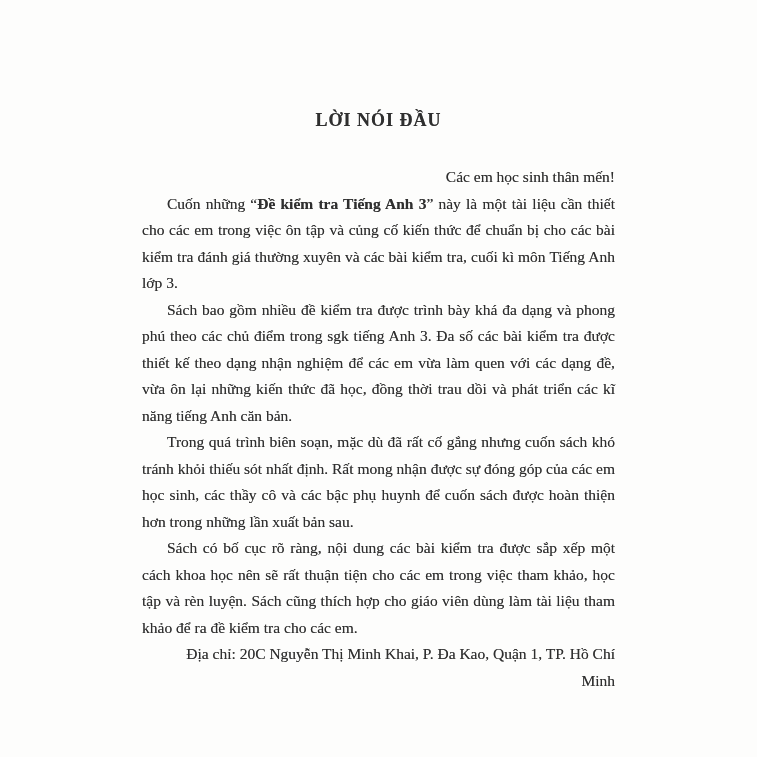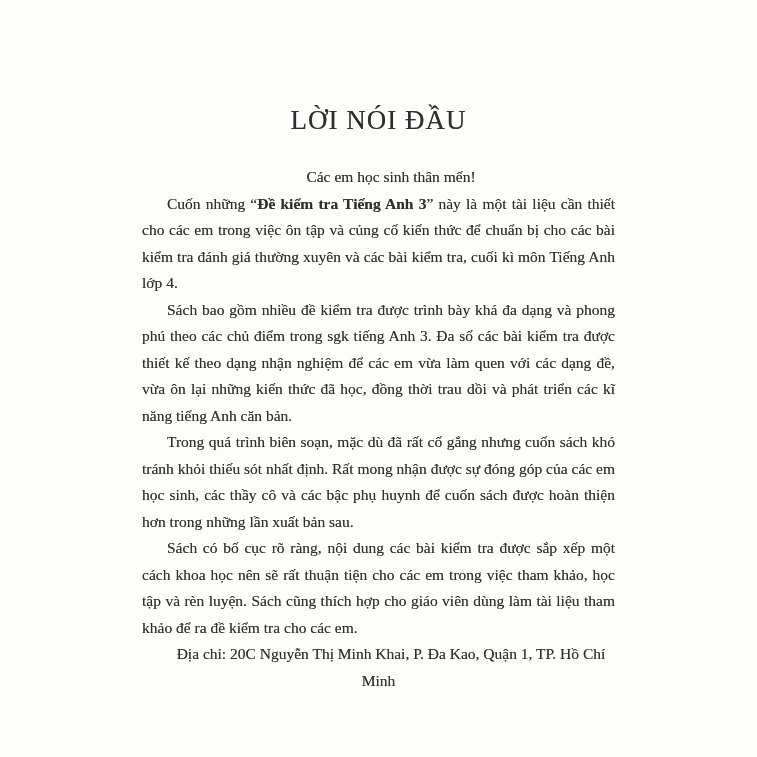--- a/index.html
+++ b/index.html
@@ -13,56 +13,56 @@
     font-family: "Liberation Serif", "DejaVu Serif", serif;
   }
   .page {
     position: relative;
     width: 757px;
     height: 757px;
     box-sizing: border-box;
   }
   .title {
     margin: 102px 0 0 0;
-    font-size: 27px;
+    font-size: 18px;
     line-height: 36px;
-    font-weight: normal;
+    font-weight: bold;
     text-align: center;
     letter-spacing: 1px;
   }
   .content {
     width: 473px;
     margin: 26px auto 0 auto;
     font-size: 15.5px;
     line-height: 26.5px;
     text-align: justify;
   }
   .content p {
     margin: 0;
     padding: 0;
   }
   .content p.indent {
     text-indent: 25px;
   }
   .content p.plain {
-    text-align: center;
+    text-align: right;
   }
   .bold   { font-weight: bold; }
   .italic { }
   
   .scan-text {
     text-shadow: 0 0 0.5px rgba(40,40,40,0.55);
   }
 </style>
 </head>
 <body style="background: rgb(253, 253, 252);">
 
 <div class="page scan-text" style="background: rgb(253, 253, 252); color: rgb(47, 47, 47);">
   <h1 class="title">LỜI NÓI ĐẦU</h1>
   <div class="content" id="preface-body">
       <p class="indent plain"><span>Các em học sinh thân mến!</span></p>
-      <p class="indent"><span>Cuốn những “</span><span class="bold">Đề kiểm tra Tiếng Anh 3</span><span>” này là một tài liệu cần thiết cho các em trong việc ôn tập và củng cố kiến thức để chuẩn bị cho các bài kiểm tra đánh giá thường xuyên và các bài kiểm tra, cuối kì môn Tiếng Anh lớp 4.</span></p>
+      <p class="indent"><span>Cuốn những “</span><span class="bold">Đề kiểm tra Tiếng Anh 3</span><span>” này là một tài liệu cần thiết cho các em trong việc ôn tập và củng cố kiến thức để chuẩn bị cho các bài kiểm tra đánh giá thường xuyên và các bài kiểm tra, cuối kì môn Tiếng Anh lớp 3.</span></p>
       <p class="indent"><span>Sách bao gồm nhiều đề kiểm tra được trình bày khá đa dạng và phong phú theo các chủ điểm trong sgk </span><span class="italic">tiếng Anh 3</span><span>. Đa số các bài kiểm tra được thiết kế theo dạng nhận nghiệm để các em vừa làm quen với các dạng đề, vừa ôn lại những kiến thức đã học, đồng thời trau dồi và phát triển các kĩ năng tiếng Anh căn bản.</span></p>
       <p class="indent"><span>Trong quá trình biên soạn, mặc dù đã rất cố gắng nhưng cuốn sách khó tránh khỏi thiếu sót nhất định. Rất mong nhận được sự đóng góp của các em học sinh, các thầy cô và các bậc phụ huynh để cuốn sách được hoàn thiện hơn trong những lần xuất bản sau.</span></p>
       <p class="indent"><span>Sách có bố cục rõ ràng, nội dung các bài kiểm tra được sắp xếp một cách khoa học nên sẽ rất thuận tiện cho các em trong việc tham khảo, học tập và rèn luyện. Sách cũng thích hợp cho giáo viên dùng làm tài liệu tham khảo để ra đề kiểm tra cho các em.</span></p>
       <p class="indent plain"><span>Địa chỉ: 20C Nguyễn Thị Minh Khai, P. Đa Kao, Quận 1, TP. Hồ Chí Minh</span></p>
     </div>
 </div>
 
 </body></html>

